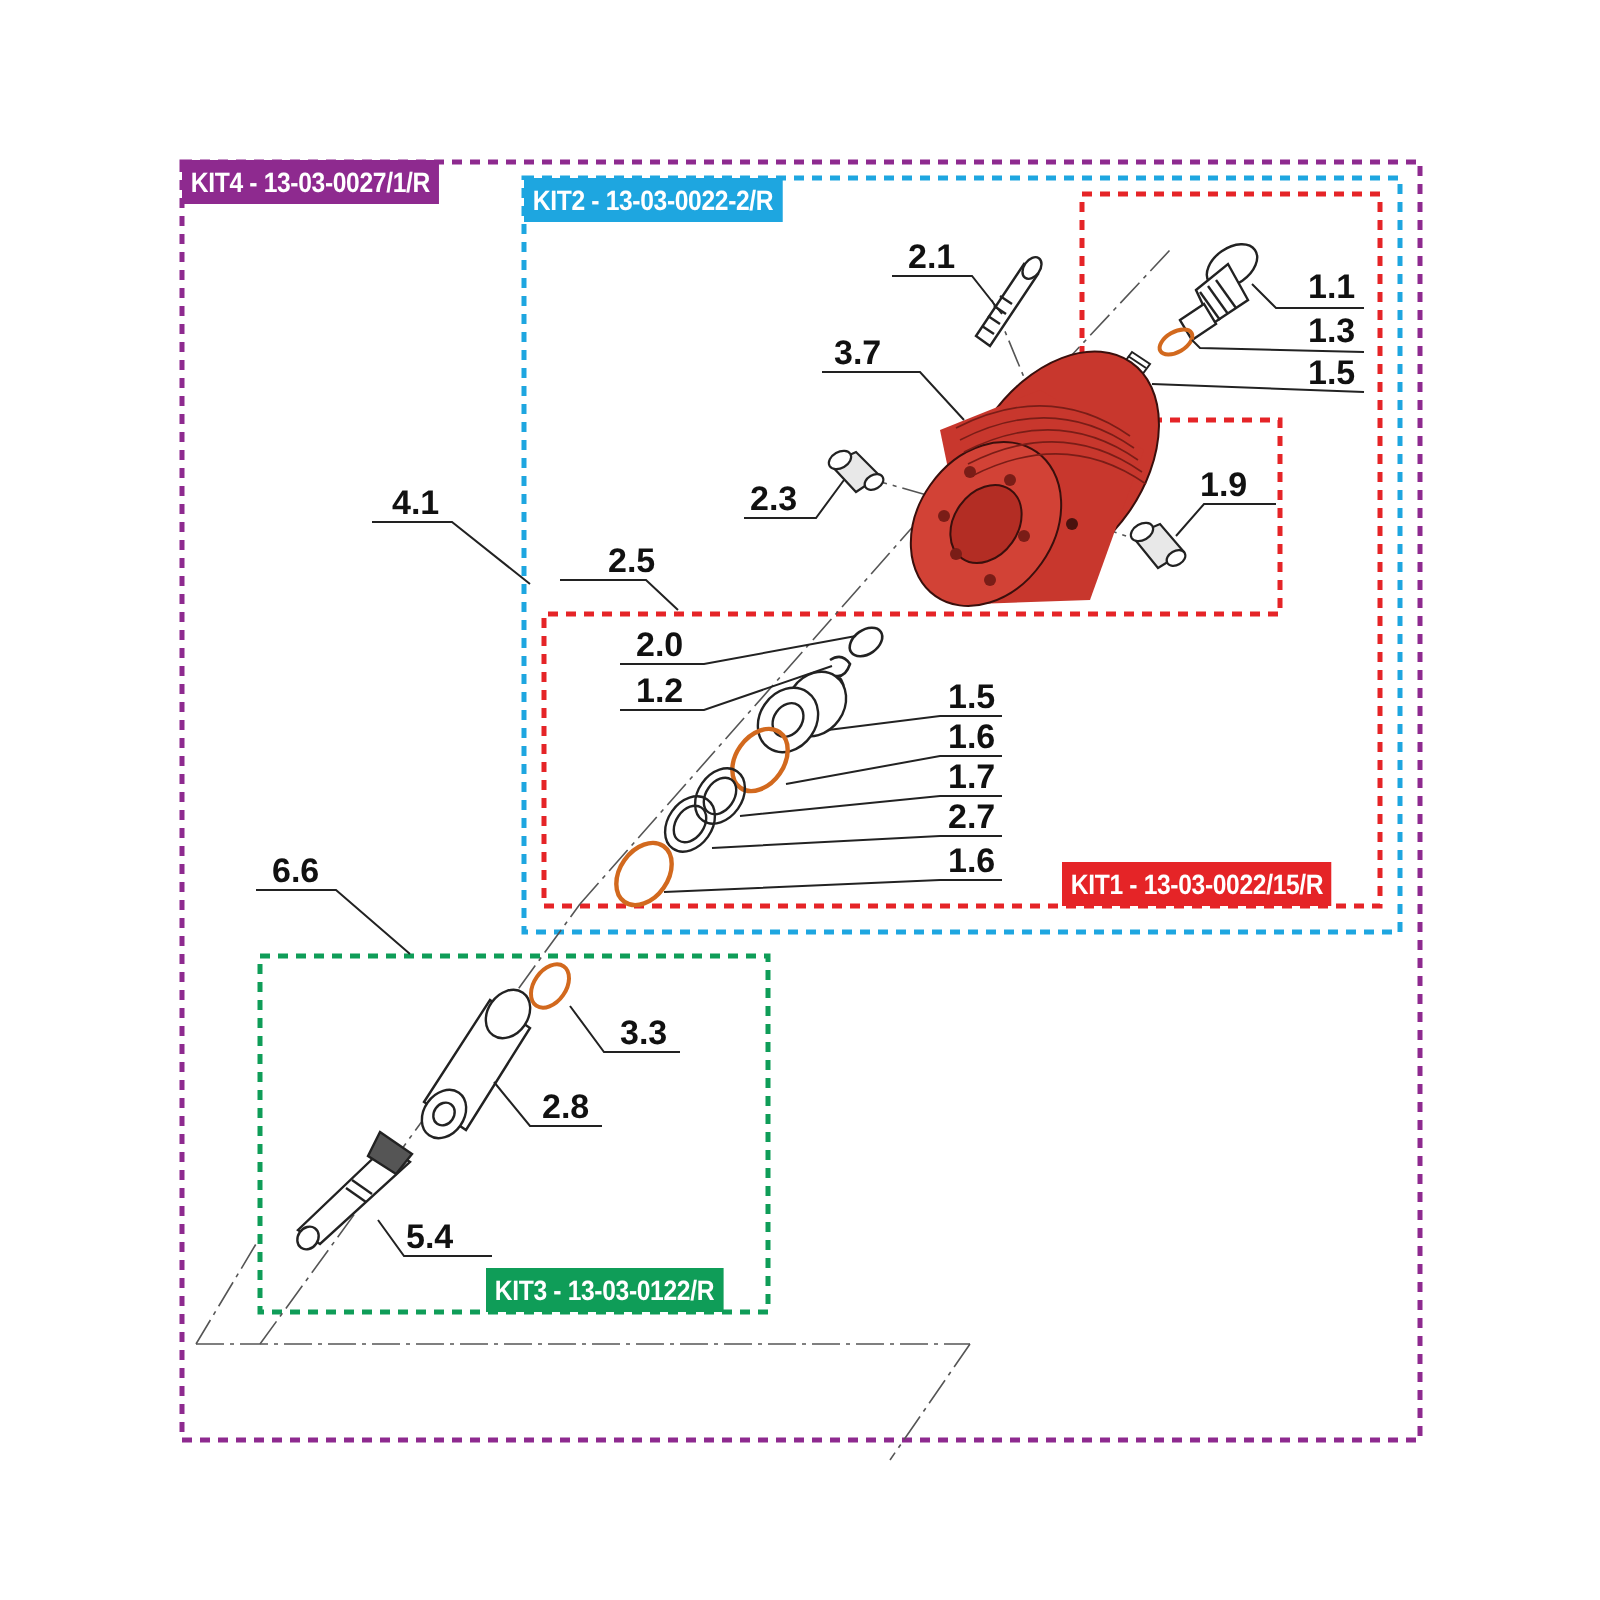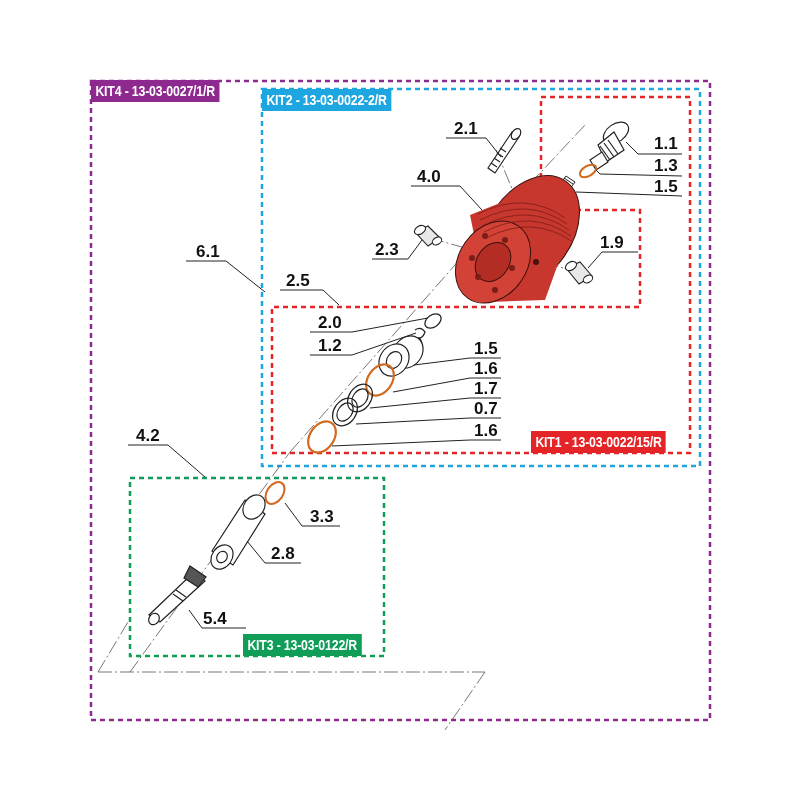--- a/index.html
+++ b/index.html
@@ -168,29 +168,29 @@
   <div class="kit-badge kit4-badge">KIT4 - 13-03-0027/1/R</div>
   <div class="kit-badge kit2-badge">KIT2 - 13-03-0022-2/R</div>
   <div class="kit-badge kit1-badge">KIT1 - 13-03-0022/15/R</div>
   <div class="kit-badge kit3-badge">KIT3 - 13-03-0122/R</div>
 
   
   <div class="callout" style="left:454px;top:120px">2.1</div>
   <div class="callout" style="left:654px;top:135px">1.1</div>
   <div class="callout" style="left:654px;top:157px">1.3</div>
   <div class="callout" style="left:654px;top:178px">1.5</div>
-  <div class="callout" style="left:417px;top:168px">4.0</div>
+  <div class="callout" style="left:417px;top:168px">3.7</div>
   <div class="callout" style="left:375px;top:241px">2.3</div>
   <div class="callout" style="left:600px;top:234px">1.9</div>
-  <div class="callout" style="left:196px;top:243px">6.1</div>
-  <div class="callout" style="left:286px;top:272px">2.5</div>
+  <div class="callout" style="left:196px;top:243px">4.1</div>
+  <div class="callout" style="left:304px;top:272px">2.5</div>
   <div class="callout" style="left:318px;top:314px">2.0</div>
   <div class="callout" style="left:318px;top:337px">1.2</div>
   <div class="callout" style="left:474px;top:340px">1.5</div>
   <div class="callout" style="left:474px;top:360px">1.6</div>
   <div class="callout" style="left:474px;top:380px">1.7</div>
-  <div class="callout" style="left:474px;top:400px">0.7</div>
+  <div class="callout" style="left:474px;top:400px">2.7</div>
   <div class="callout" style="left:474px;top:422px">1.6</div>
-  <div class="callout" style="left:136px;top:427px">4.2</div>
+  <div class="callout" style="left:136px;top:427px">6.6</div>
   <div class="callout" style="left:310px;top:508px">3.3</div>
   <div class="callout" style="left:271px;top:545px">2.8</div>
   <div class="callout" style="left:203px;top:610px">5.4</div>
 </div>
 
 </body></html>

